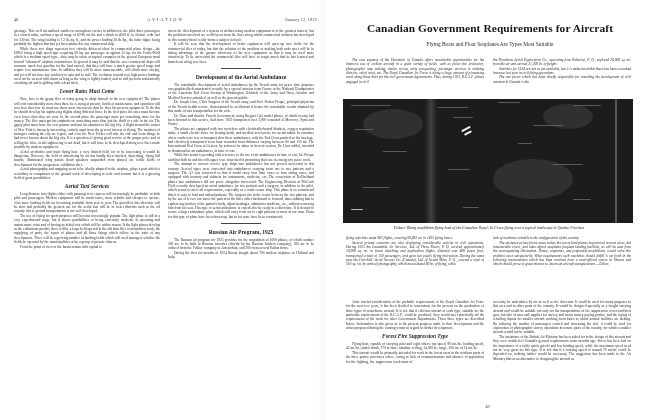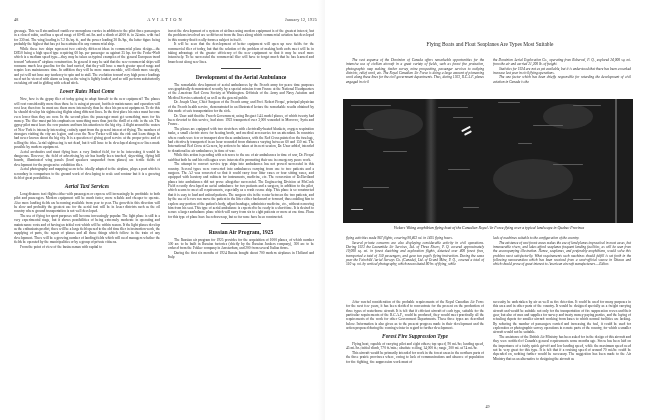--- a/index.html
+++ b/index.html
@@ -89,20 +89,21 @@
     <div class="rule"></div>
     <div class="sec-head-roman">Russian Air Program, 1925</div>
     <p>The Russian air program for 1925 provides for the acquisition of 1000 planes, of which number 500 are to be built in Russian factories (chiefly by the Russian Junkers company), 300 are to be ordered from the Fokker company in Amsterdam, and 200 from several Italian firms.</p>
     <p>During the first six months of 1924 Russia bought about 700 modern airplanes in Holland and Italy.</p>
   </div>
 </div>
 
 <div class="gutter-shade"></div>
 
 <div class="page page-right">
+  <div class="title">Canadian Government Requirements for Aircraft</div>
   <div class="subtitle">Flying Boats and Float Seaplanes Are Types Most Suitable</div>
 
   <div class="intro a">
     <p>The vast expanse of the Dominion of Canada offers remarkable opportunities for the intensive use of civilian aircraft in a great variety of fields, such as forest fire protection, photographic map making, timber survey, mine prospecting, passenger services to outlying districts, relief work, etc. The Royal Canadian Air Force is doing a large amount of pioneering work along these lines for the civil government departments. Thus, during 1923, R.C.A.F. planes engaged in civil</p>
   </div>
   <div class="intro b">
     <p class="noindent">the Dominion Aerial Exploration Co., operating from Roberval, P. Q., explored 24,000 sq. mi. from the air and carried 21,200 lb. of freight.</p>
     <p>Statistics for 1924 are not as yet available, but it is understood that there has been a marked increase last year in civil flying operations.</p>
     <p>The one factor which has been chiefly responsible for retarding the development of civil aviation in Canada is the</p>
   </div>

